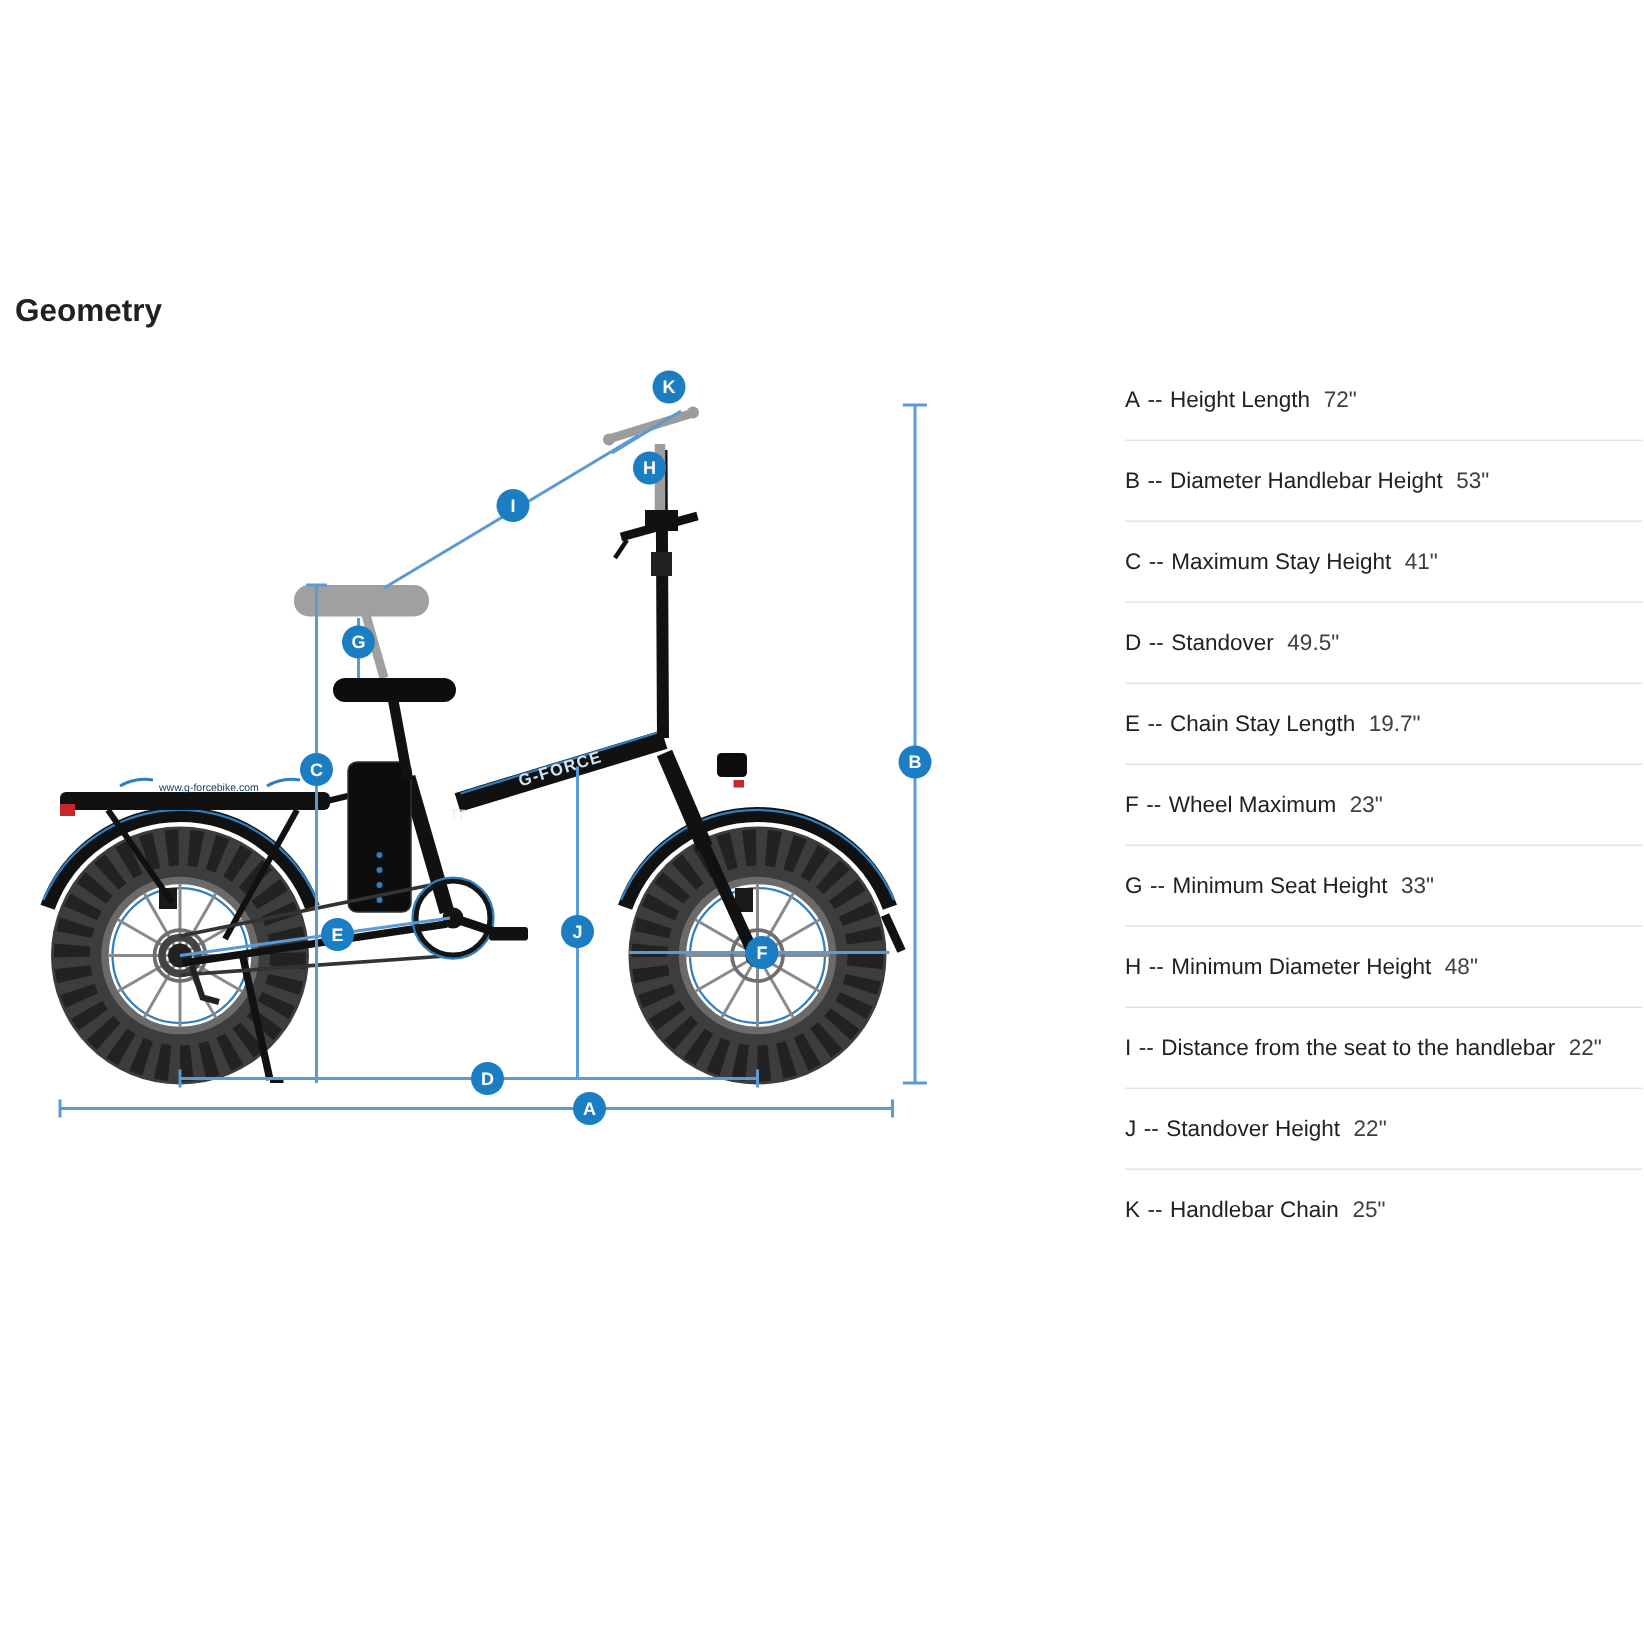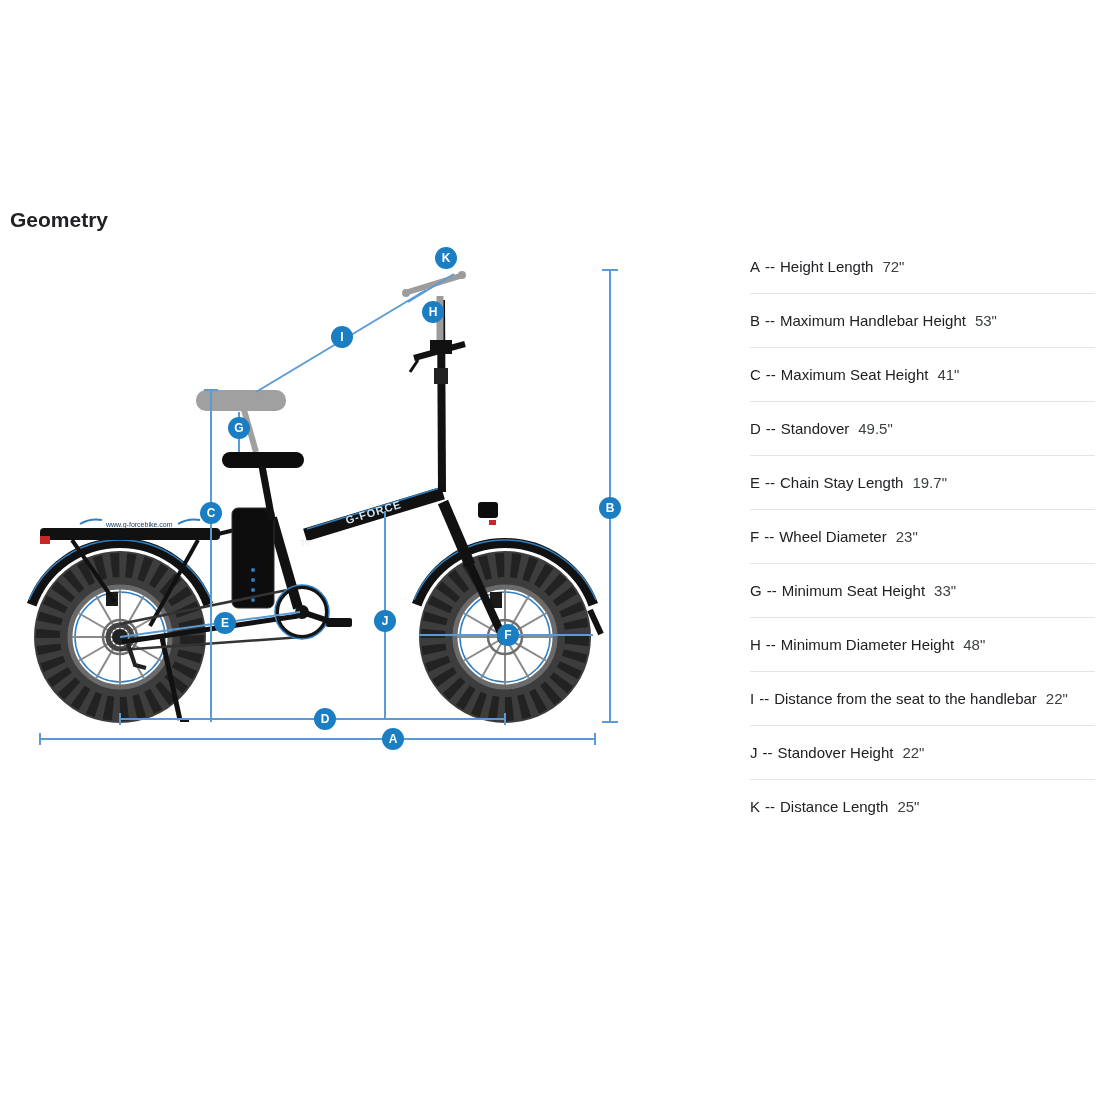--- a/index.html
+++ b/index.html
@@ -1,18 +1,18 @@
 <!DOCTYPE html>
 <html><head>
 <meta charset="utf-8">
 <style>
   html,body{margin:0;padding:0;background:#fff;}
   .page{position:relative;width:1096px;height:1096px;background:#ffffff;overflow:hidden;
         font-family:"Liberation Sans",sans-serif;color:#202124;}
-  .page-title{position:absolute;left:10px;top:196px;font-size:21px;font-weight:bold;color:#202124;margin-top:12px;}
+  .page-title{position:absolute;left:10px;top:196px;font-size:21px;font-weight:bold;color:#202124;}
   .diagram{position:absolute;left:10px;top:240px;width:650px;height:520px;}
   .diagram svg{display:block;width:650px;height:520px;}
   .specs{position:absolute;left:750px;top:240px;width:345px;}
   .spec-row{height:53px;display:flex;align-items:center;border-bottom:1px solid #e4e4e4;
             font-size:15px;color:#202124;white-space:nowrap;}
   .spec-row:last-child{border-bottom:none;}
   .spec-sep{margin:0 5px;}
   .spec-value{margin-left:9px;color:#3c4043;}
   .badge-text{font-family:"Liberation Sans",sans-serif;font-size:12px;font-weight:bold;fill:#ffffff;}
   .decal{font-family:"Liberation Sans",sans-serif;}
@@ -239,45 +239,45 @@
 
     <div class="spec-row">
       <span class="spec-letter">A</span>
       <span class="spec-sep">--</span>
       <span class="spec-label">Height Length</span>
       <span class="spec-value">72"</span>
     </div>
     <div class="spec-row">
       <span class="spec-letter">B</span>
       <span class="spec-sep">--</span>
-      <span class="spec-label">Maximum Handlebar Height</span>
+      <span class="spec-label">Diameter Handlebar Height</span>
       <span class="spec-value">53"</span>
     </div>
     <div class="spec-row">
       <span class="spec-letter">C</span>
       <span class="spec-sep">--</span>
-      <span class="spec-label">Maximum Seat Height</span>
+      <span class="spec-label">Maximum Stay Height</span>
       <span class="spec-value">41"</span>
     </div>
     <div class="spec-row">
       <span class="spec-letter">D</span>
       <span class="spec-sep">--</span>
       <span class="spec-label">Standover</span>
       <span class="spec-value">49.5"</span>
     </div>
     <div class="spec-row">
       <span class="spec-letter">E</span>
       <span class="spec-sep">--</span>
       <span class="spec-label">Chain Stay Length</span>
       <span class="spec-value">19.7"</span>
     </div>
     <div class="spec-row">
       <span class="spec-letter">F</span>
       <span class="spec-sep">--</span>
-      <span class="spec-label">Wheel Diameter</span>
+      <span class="spec-label">Wheel Maximum</span>
       <span class="spec-value">23"</span>
     </div>
     <div class="spec-row">
       <span class="spec-letter">G</span>
       <span class="spec-sep">--</span>
       <span class="spec-label">Minimum Seat Height</span>
       <span class="spec-value">33"</span>
     </div>
     <div class="spec-row">
       <span class="spec-letter">H</span>
@@ -293,18 +293,18 @@
     </div>
     <div class="spec-row">
       <span class="spec-letter">J</span>
       <span class="spec-sep">--</span>
       <span class="spec-label">Standover Height</span>
       <span class="spec-value">22"</span>
     </div>
     <div class="spec-row">
       <span class="spec-letter">K</span>
       <span class="spec-sep">--</span>
-      <span class="spec-label">Distance Length</span>
+      <span class="spec-label">Handlebar Chain</span>
       <span class="spec-value">25"</span>
     </div>
 
   </div>
 </div>
 
 </body></html>

